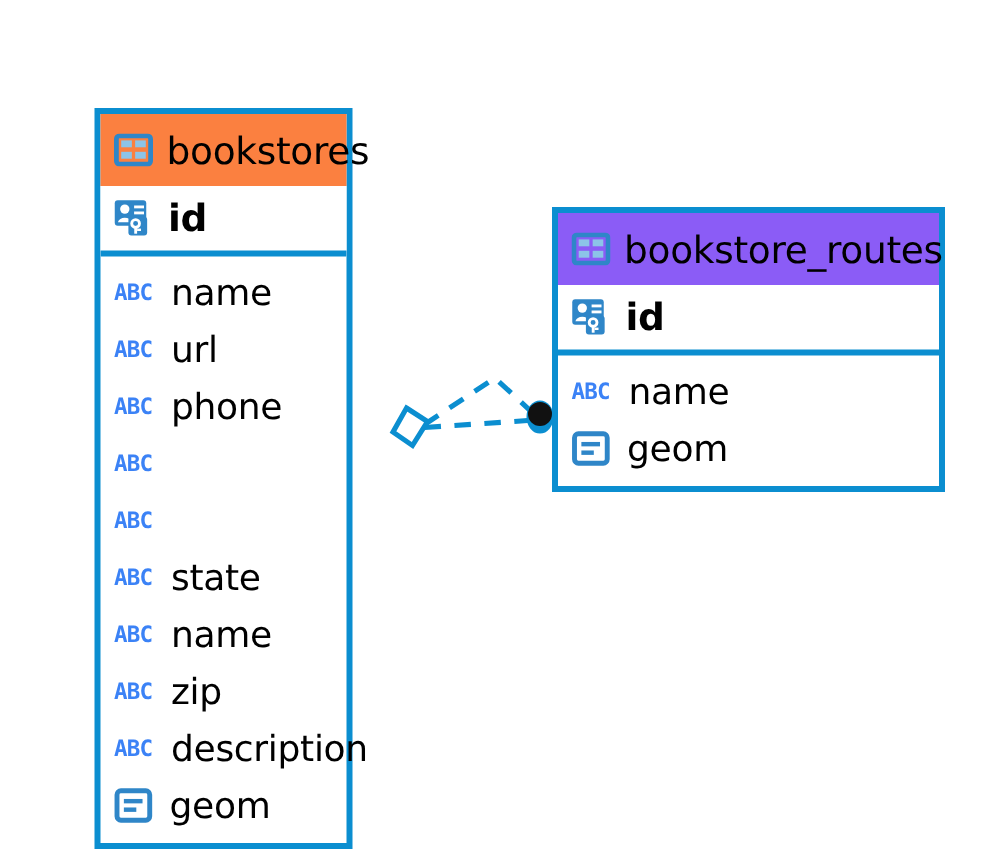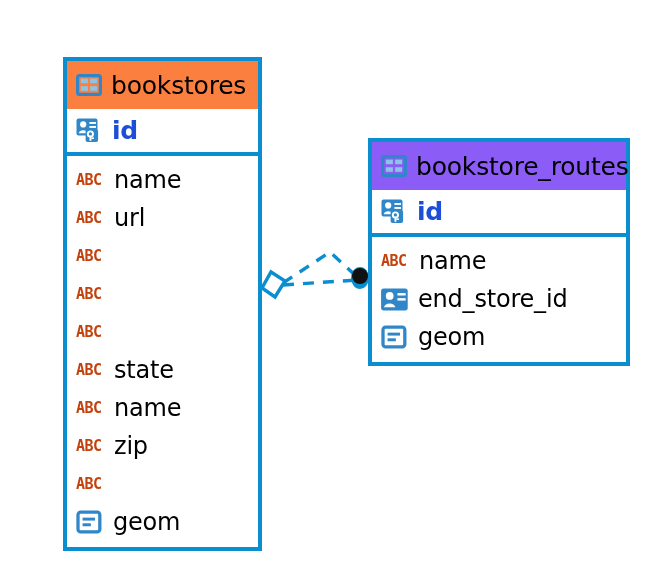--- a/index.html
+++ b/index.html
@@ -53,21 +53,21 @@
     height: 47px;
     box-sizing: border-box;
     padding: 0 8px 0 9px;
     gap: 8px;
     border-bottom: 4px solid #0b8ed0;
     background: #ffffff;
   }
   .pk-label {
     font-size: 25px;
     font-weight: bold;
-    color: #1d4ed8;
+    color: #000000;
     line-height: 1;
     letter-spacing: -0.2px;
   }
 
   .attr-list {
     padding: 5px 0 6px 0;
   }
   .attr-row {
     display: flex;
     align-items: center;
@@ -86,21 +86,21 @@
 
   
   .ico {
     flex: 0 0 auto;
     display: block;
   }
   .ico-abc {
     font-family: "DejaVu Sans Mono", "Liberation Mono", monospace;
     font-size: 15px;
     font-weight: bold;
-    color: #c2410c;
+    color: #3b82f6;
     letter-spacing: -0.5px;
     line-height: 1;
     flex: 0 0 auto;
     width: 30px;
   }
 
   
   #connector {
     position: absolute;
     left: 0; top: 0;
@@ -119,21 +119,21 @@
     <path d="M 283 283 L 330 252 L 357 277" fill="none" stroke="#0b8ed0" stroke-width="3.4" stroke-dasharray="11 9" stroke-linecap="butt"></path>
 
     <path d="M 283 285 L 357 280" fill="none" stroke="#0b8ed0" stroke-width="3.4" stroke-dasharray="11 9" stroke-linecap="butt"></path>
 
     <polygon points="271,272 285,281 275,297 262,288" fill="#ffffff" stroke="#0b8ed0" stroke-width="3.4" stroke-linejoin="miter"></polygon>
 
     <ellipse cx="360" cy="278" rx="9" ry="11" fill="#0b8ed0"></ellipse>
     <circle cx="360" cy="276" r="8" fill="#111111"></circle>
   </svg>
 
-  <div class="entity" id="entity-bookstores" style="left:63px; top:57px; width:199px;">
+  <div class="entity" id="entity-bookstores" style="left:63px; top:72px; width:172px;">
 
     <div class="entity-header orange">
       <svg class="ico" width="26" height="22" viewBox="0 0 26 22">
         <rect x="1.6" y="1.6" width="22.8" height="18.8" rx="2" fill="none" stroke="#2f86c8" stroke-width="3.2"></rect>
         <rect x="4.8" y="4.6" width="7.1" height="4.6" fill="#8cc4e8"></rect>
         <rect x="14.1" y="4.6" width="7.1" height="4.6" fill="#8cc4e8"></rect>
         <rect x="4.8" y="12.2" width="7.1" height="4.6" fill="#8cc4e8"></rect>
         <rect x="14.1" y="12.2" width="7.1" height="4.6" fill="#8cc4e8"></rect>
       </svg>
       <span class="entity-title">bookstores</span>
@@ -158,20 +158,21 @@
       <div class="attr-row">
         <span class="ico-abc">ABC</span>
         <span class="attr-label">name</span>
       </div>
       <div class="attr-row">
         <span class="ico-abc">ABC</span>
         <span class="attr-label">url</span>
       </div>
       <div class="attr-row">
         <span class="ico-abc">ABC</span>
+        <span class="attr-label">phone</span>
       </div>
       <div class="attr-row">
         <span class="ico-abc">ABC</span>
       </div>
       <div class="attr-row">
         <span class="ico-abc">ABC</span>
       </div>
       <div class="attr-row">
         <span class="ico-abc">ABC</span>
         <span class="attr-label">state</span>
@@ -179,20 +180,21 @@
       <div class="attr-row">
         <span class="ico-abc">ABC</span>
         <span class="attr-label">name</span>
       </div>
       <div class="attr-row">
         <span class="ico-abc">ABC</span>
         <span class="attr-label">zip</span>
       </div>
       <div class="attr-row">
         <span class="ico-abc">ABC</span>
+        <span class="attr-label">description</span>
       </div>
       <div class="attr-row">
         <svg class="ico" width="30" height="24" viewBox="0 0 26 22" style="margin-left:-1px">
           <rect x="2" y="2" width="20" height="18" rx="2.4" fill="none" stroke="#2f86c8" stroke-width="3"></rect>
           <rect x="6.2" y="7.0" width="11.4" height="2.7" fill="#2f86c8"></rect>
           <rect x="6.2" y="12.2" width="7.6" height="2.7" fill="#2f86c8"></rect>
         </svg>
         <span class="attr-label">geom</span>
       </div>
     </div>
@@ -225,30 +227,20 @@
       </svg>
       <span class="pk-label">id</span>
     </div>
 
     <div class="attr-list">
       <div class="attr-row">
         <span class="ico-abc">ABC</span>
         <span class="attr-label">name</span>
       </div>
       <div class="attr-row">
-        <svg class="ico" width="30" height="23" viewBox="0 0 24 19" style="margin-left:-1px">
-          <rect x="0.5" y="0.5" width="22" height="18" rx="2.2" fill="#2f86c8"></rect>
-          <circle cx="7.6" cy="6.6" r="3.2" fill="#ffffff"></circle>
-          <path d="M2.8 16.0 a5.0 4.4 0 0 1 9.6 0 z" fill="#ffffff"></path>
-          <rect x="14.0" y="4.2" width="6.8" height="2.0" fill="#ffffff"></rect>
-          <rect x="14.0" y="8.4" width="6.8" height="2.0" fill="#ffffff"></rect>
-        </svg>
-        <span class="attr-label">end_store_id</span>
-      </div>
-      <div class="attr-row">
         <svg class="ico" width="30" height="24" viewBox="0 0 26 22" style="margin-left:-1px">
           <rect x="2" y="2" width="20" height="18" rx="2.4" fill="none" stroke="#2f86c8" stroke-width="3"></rect>
           <rect x="6.2" y="7.0" width="11.4" height="2.7" fill="#2f86c8"></rect>
           <rect x="6.2" y="12.2" width="7.6" height="2.7" fill="#2f86c8"></rect>
         </svg>
         <span class="attr-label">geom</span>
       </div>
     </div>
   </div>
 

